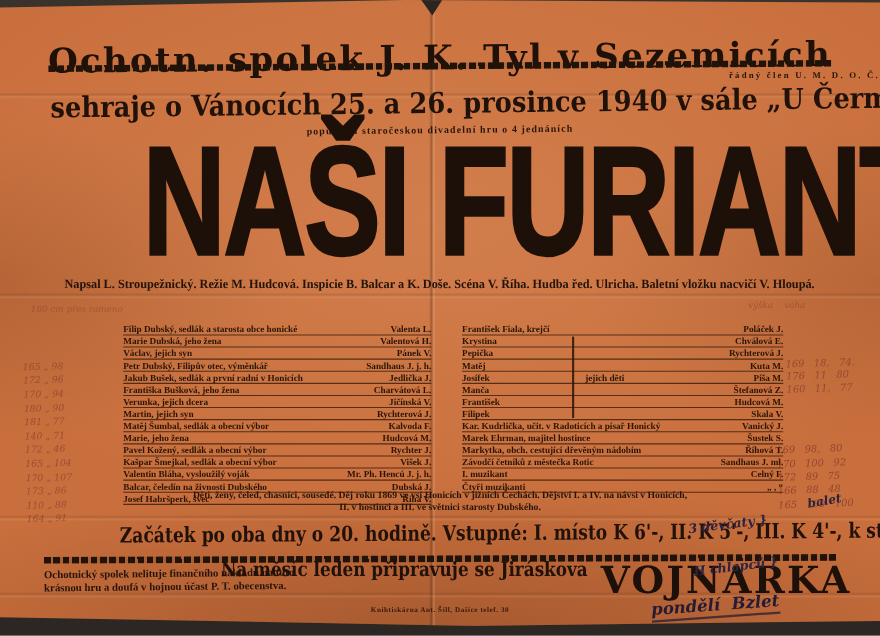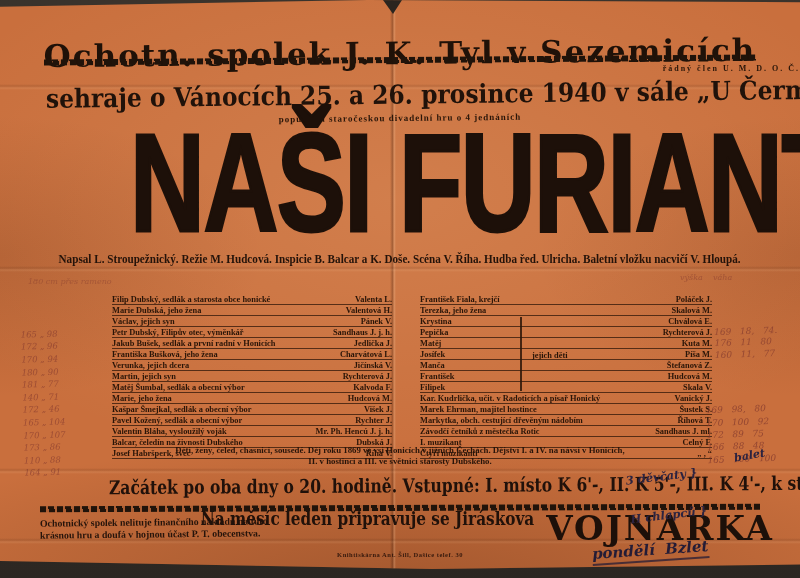--- a/index.html
+++ b/index.html
@@ -179,30 +179,30 @@
           <span class="role">Matěj Šumbal, sedlák a obecní výbor</span>
           <span class="actor">Kalvoda F.</span>
         </div>
 
         <div class="cast-row">
           <span class="role">Marie, jeho žena</span>
           <span class="actor">Hudcová M.</span>
         </div>
 
         <div class="cast-row">
+          <span class="role">Pavel Kožený, sedlák a obecní výbor</span>
+          <span class="actor">Rychter J.</span>
+        </div>
+
+        <div class="cast-row">
           <span class="role">Kašpar Šmejkal, sedlák a obecní výbor</span>
           <span class="actor">Višek J.</span>
         </div>
 
         <div class="cast-row">
-          <span class="role">Pavel Kožený, sedlák a obecní výbor</span>
-          <span class="actor">Rychter J.</span>
-        </div>
-
-        <div class="cast-row">
           <span class="role">Valentin Bláha, vysloužilý voják</span>
           <span class="actor">Mr. Ph. Hencú J. j. h.</span>
         </div>
 
         <div class="cast-row">
           <span class="role">Balcar, čeledín na živnosti Dubského</span>
           <span class="actor">Dubská J.</span>
         </div>
 
         <div class="cast-row">
@@ -212,24 +212,20 @@
       </div>
 
     <div class="cast-col cast-right">
       <div>
 
           <div class="cast-row">
             <span class="role">František Fiala, krejčí</span>
             <span class="actor">Poláček J.</span>
           </div>
 
-          <div class="cast-row">
-            <span class="role">Terezka, jeho žena</span>
-            <span class="actor">Skalová M.</span>
-          </div>
         </div>
 
       <div class="children-block">
         <div>
 
             <div class="cast-row">
               <span class="role">Krystina</span>
               <span class="actor">Chválová E.</span>
             </div>
 

